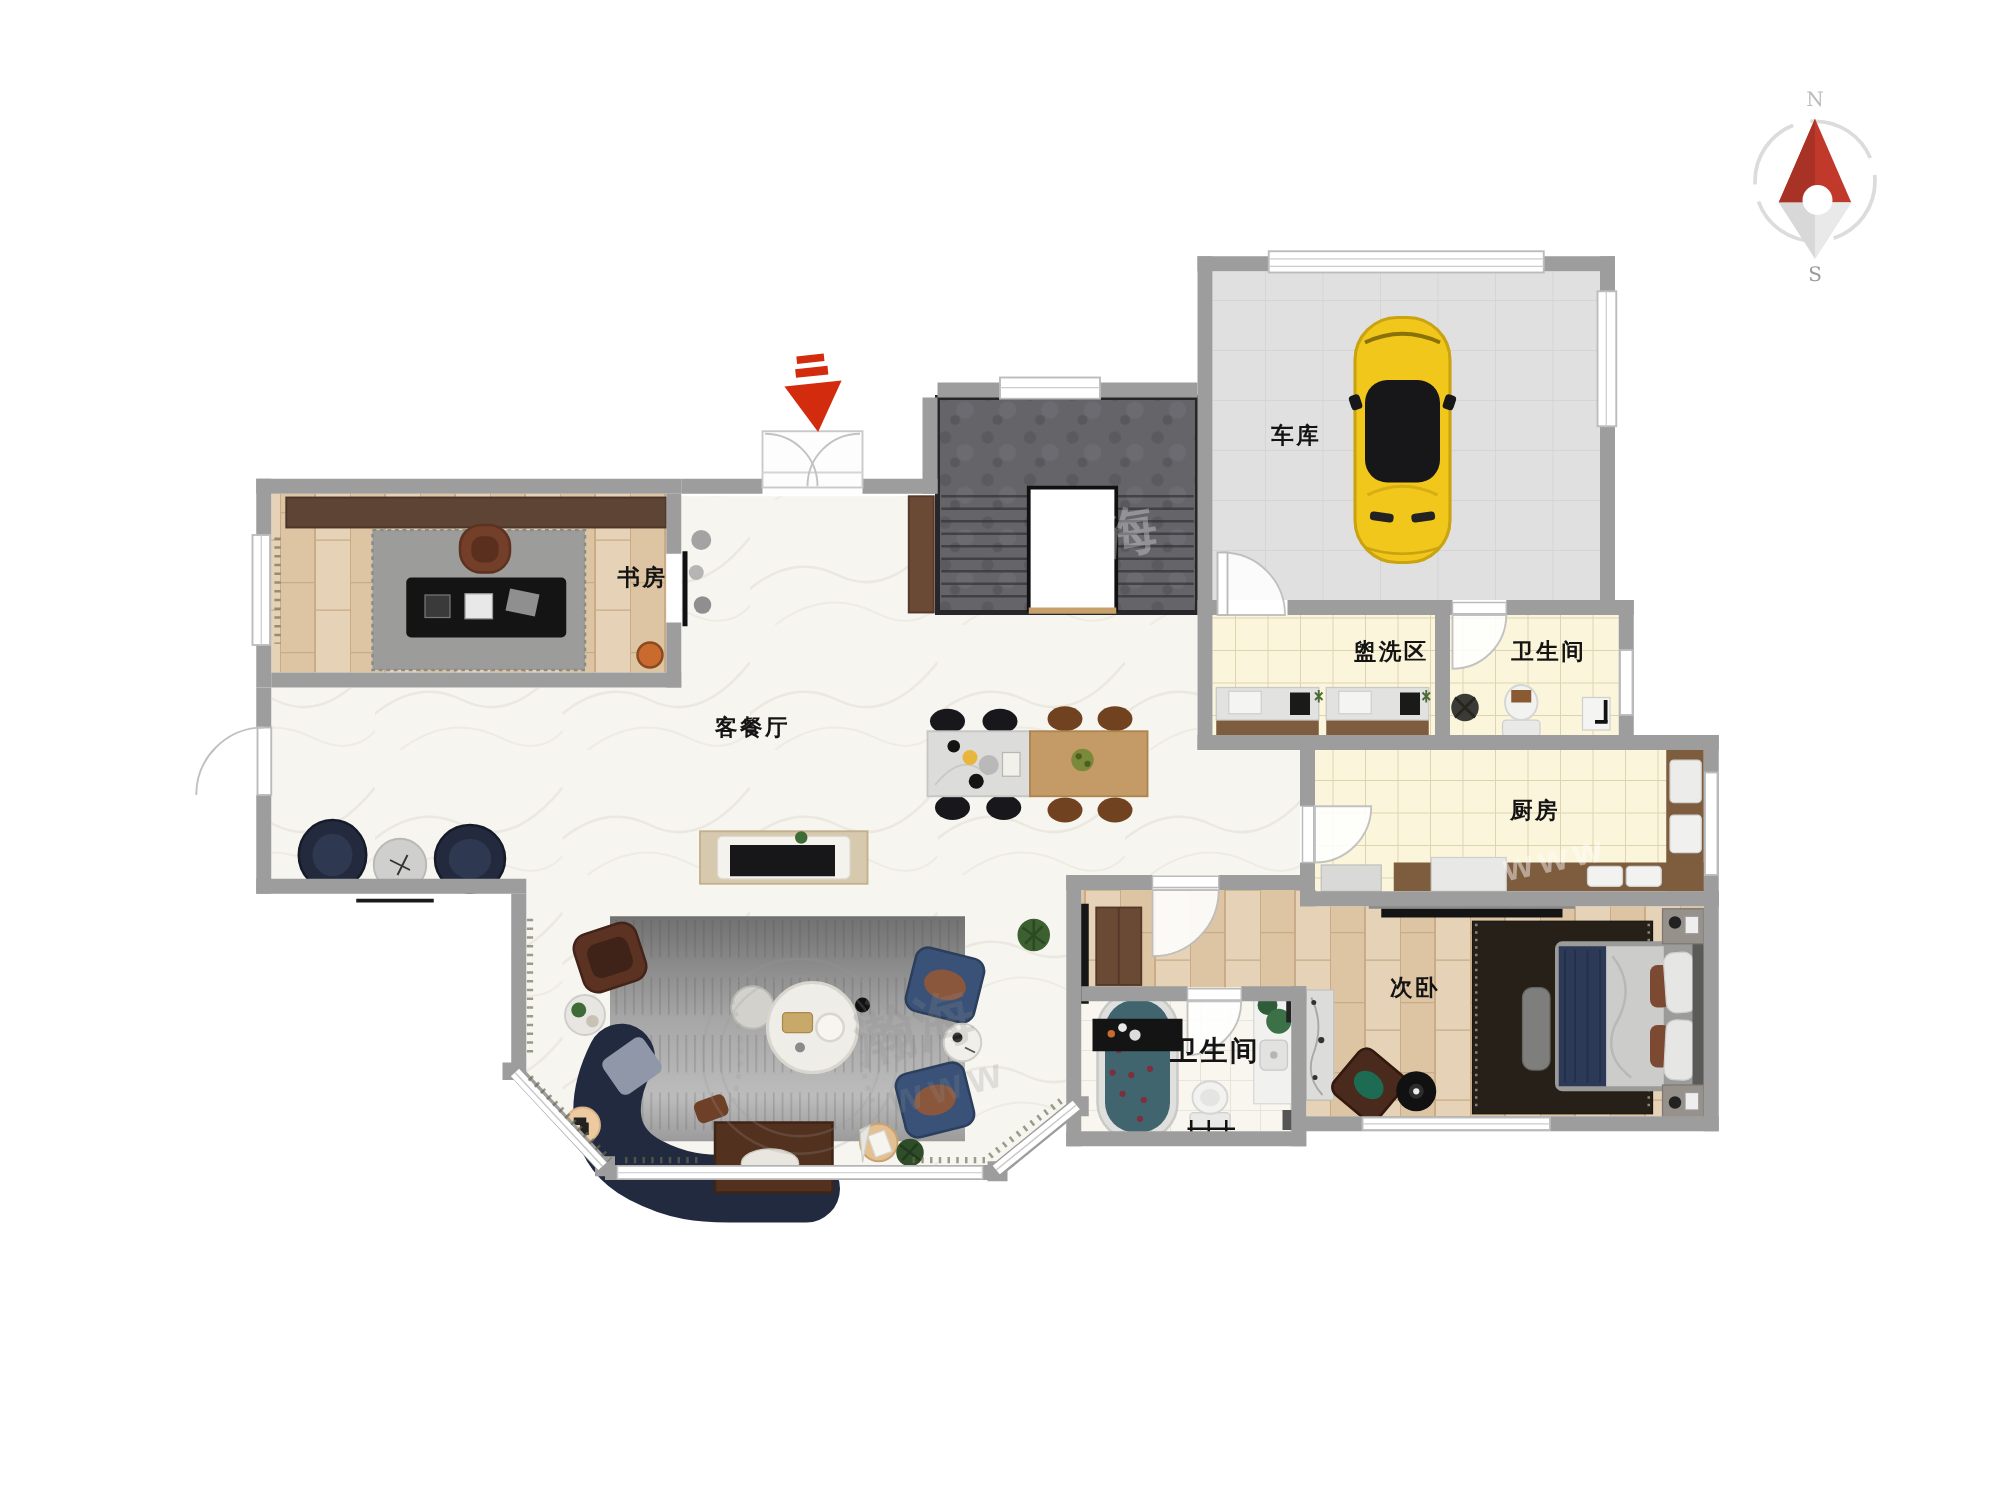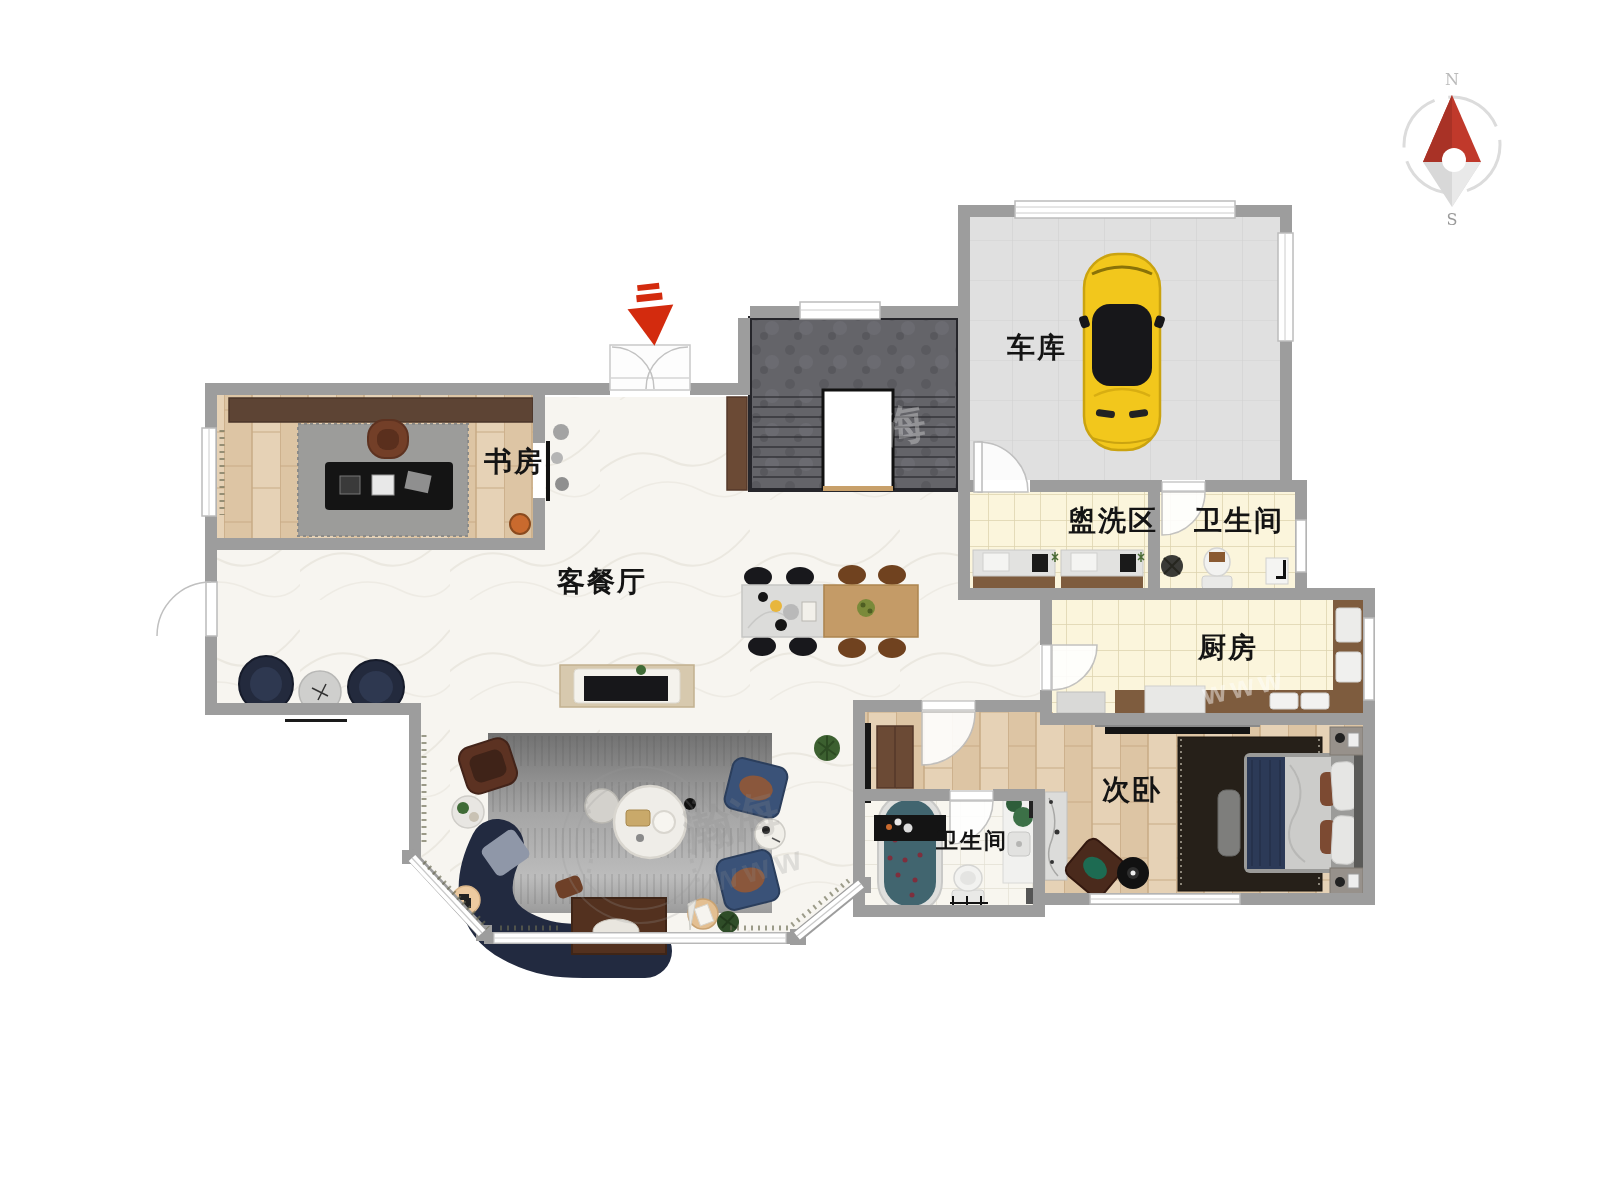--- a/index.html
+++ b/index.html
@@ -1,21 +1,21 @@
 <!DOCTYPE html>
 <html><head>
 <meta charset="utf-8">
 <style>
   html,body{margin:0;padding:0;background:#ffffff;}
   .stage{position:relative;width:1600px;height:1200px;background:#ffffff;overflow:hidden;
          font-family:"Liberation Sans",sans-serif;}
   .plan-svg{position:absolute;left:0;top:0;}
   .page-title{position:absolute;top:30px;right:78px;font-size:40px;font-weight:700;
               color:#b2583a;letter-spacing:1px;white-space:nowrap;}
-  .room-label{position:absolute;transform:translate(-50%,-50%);font-size:28px;font-weight:700;
+  .room-label{position:absolute;transform:translate(-50%,-50%);font-size:18px;font-weight:700;
               color:#141414;letter-spacing:2px;white-space:nowrap;}
   .room-label.small{font-size:22px;}
 </style>
 </head>
 <body>
 
 <div class="stage">
 
 <svg class="plan-svg" width="1600" height="1200" viewBox="0 0 1600 1200">
   <defs>

